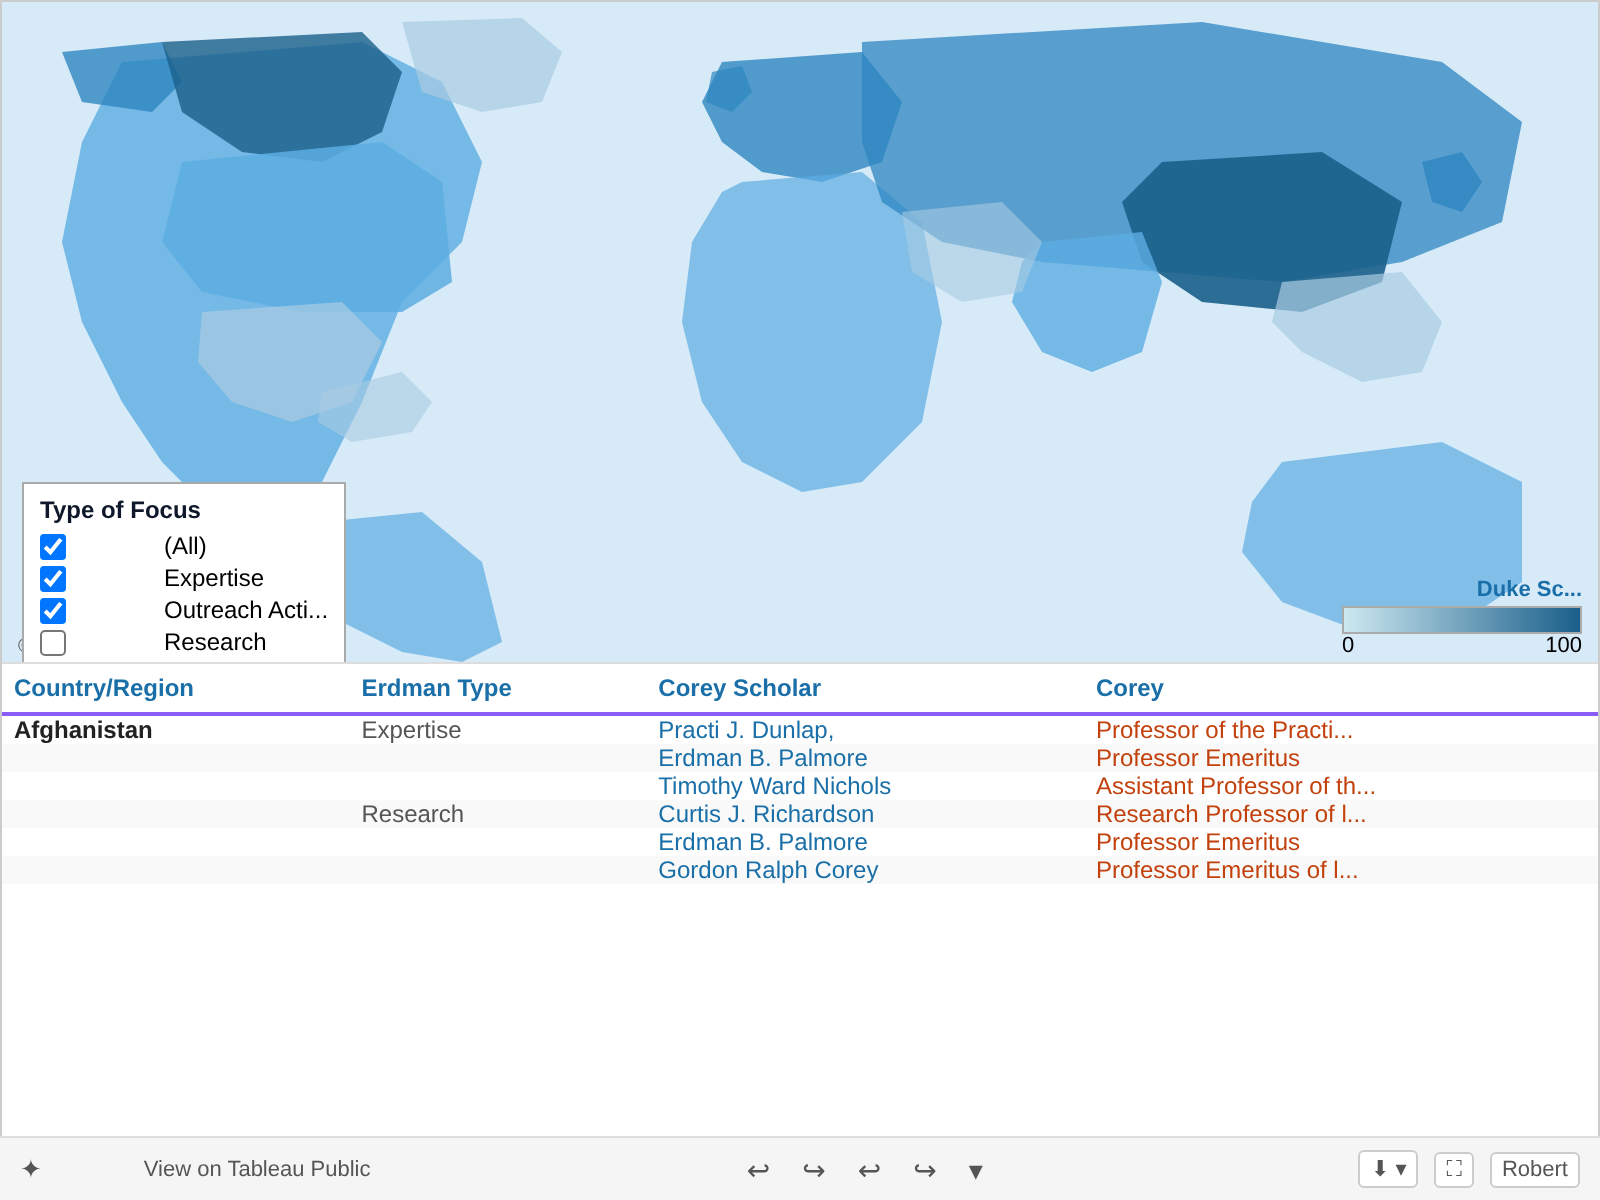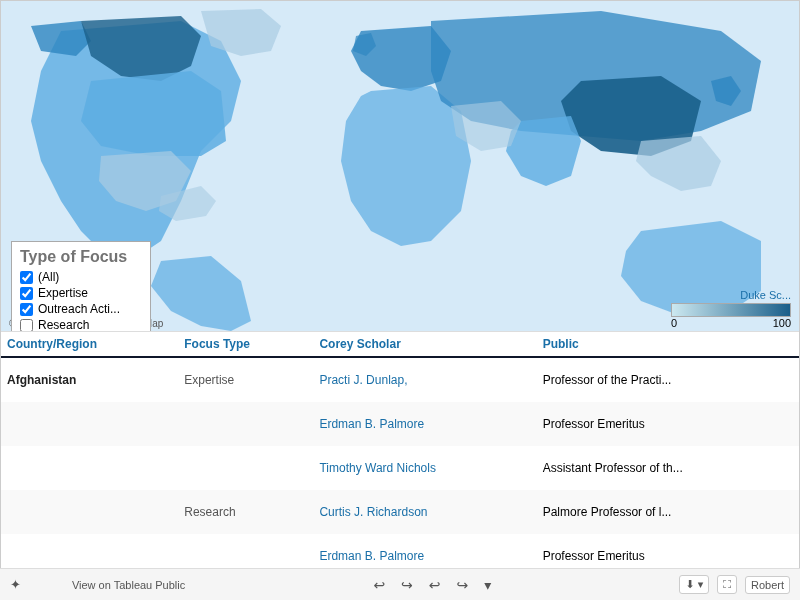--- a/index.html
+++ b/index.html
@@ -35,51 +35,52 @@
       top: 240px;
       background: white;
       border: 1px solid #aaa;
       padding: 6px 8px;
       min-width: 140px;
       font-size: 12px;
       z-index: 10;
     }
 
     #focus-filter-title {
-      color: #737373;
+      color: #0f172a;
       font-weight: bold;
       margin-bottom: 4px;
-      font-size: 16px;
+      font-size: 12px;
     }
 
     .filter-item {
       display: flex;
       align-items: center;
       margin: 2px 0;
       font-size: 12px;
+      gap: 44px;
     }
 
     .filter-item input[type=checkbox] {
       margin-right: 5px;
     }
 
     
     #color-scale {
       position: absolute;
       right: 10px;
       top: 288px;
       display: flex;
       flex-direction: column;
       align-items: flex-end;
       font-size: 11px;
     }
 
     #scale-label {
       color: #1a6fa8;
-      font-weight: normal;
+      font-weight: bold;
       margin-bottom: 2px;
       text-align: center;
     }
 
     #scale-bar {
       width: 120px;
       height: 14px;
       background: linear-gradient(to right, #cce8f0, #1a5f8a);
       border: 1px solid #aaa;
     }
@@ -108,53 +109,53 @@
       border-top: 1px solid #ddd;
     }
 
     table {
       width: 100%;
       border-collapse: collapse;
       font-size: 12px;
     }
 
     thead tr {
-      border-bottom: 2px solid #0f172a;
+      border-bottom: 2px solid #8b5cf6;
     }
 
     thead th {
       text-align: left;
       padding: 5px 6px;
       color: #1a6fa8;
       font-weight: bold;
       font-size: 12px;
       background: #fff;
     }
 
     tbody td {
-      padding: 15px 6px;
+      padding: 0 6px;
       vertical-align: top;
     }
 
     .country-name {
       font-weight: bold;
       color: #222;
     }
 
     .focus-type {
       color: #555;
     }
 
     .duke-scholar-link {
       color: #1a6fa8;
       text-decoration: none;
     }
 
     .title-text {
-      color: #000000;
+      color: #c2410c;
       margin-left: 37px;
     }
 
     tbody tr:nth-child(even) {
       background: #f9f9f9;
     }
 
     
     #footer {
       position: absolute;
@@ -288,23 +289,23 @@
 
   
   <div id="map-attribution">© 2024 Mapbox  © OpenStreetMap</div>
 </div>
 
 <div id="table-container">
   <table>
     <thead>
       <tr>
         <th>Country/Region</th>
-        <th>Focus Type</th>
+        <th>Erdman Type</th>
         <th>Corey Scholar</th>
-        <th>Public</th>
+        <th>Corey</th>
       </tr>
     </thead>
     <tbody id="table-body">
     <tr>
           <td class="country-name">Afghanistan</td>
           <td class="focus-type">Expertise</td>
           <td><a class="duke-scholar-link" href="#">Practi J. Dunlap,</a></td>
           <td class="title-text">Professor of the Practi...</td>
         </tr>
         <tr>
@@ -316,27 +317,33 @@
         <tr>
           <td></td>
           <td class="focus-type"></td>
           <td><a class="duke-scholar-link" href="#">Timothy Ward Nichols</a></td>
           <td class="title-text">Assistant Professor of th...</td>
         </tr>
         <tr>
           <td></td>
           <td class="focus-type">Research</td>
           <td><a class="duke-scholar-link" href="#">Curtis J. Richardson</a></td>
-          <td class="title-text">Palmore Professor of l...</td>
+          <td class="title-text">Research Professor of l...</td>
         </tr>
         <tr>
           <td></td>
           <td class="focus-type"></td>
           <td><a class="duke-scholar-link" href="#">Erdman B. Palmore</a></td>
           <td class="title-text">Professor Emeritus</td>
+        </tr>
+        <tr>
+          <td></td>
+          <td class="focus-type"></td>
+          <td><a class="duke-scholar-link" href="#">Gordon Ralph Corey</a></td>
+          <td class="title-text">Professor Emeritus of l...</td>
         </tr>
       </tbody>
   </table>
 </div>
 
 <div id="footer">
   <div id="footer-left">
     <span style="font-size:13px;">✦</span>
     <span style="cursor:pointer; color:#555;margin-left:45px;">View on Tableau Public</span>
   </div>

